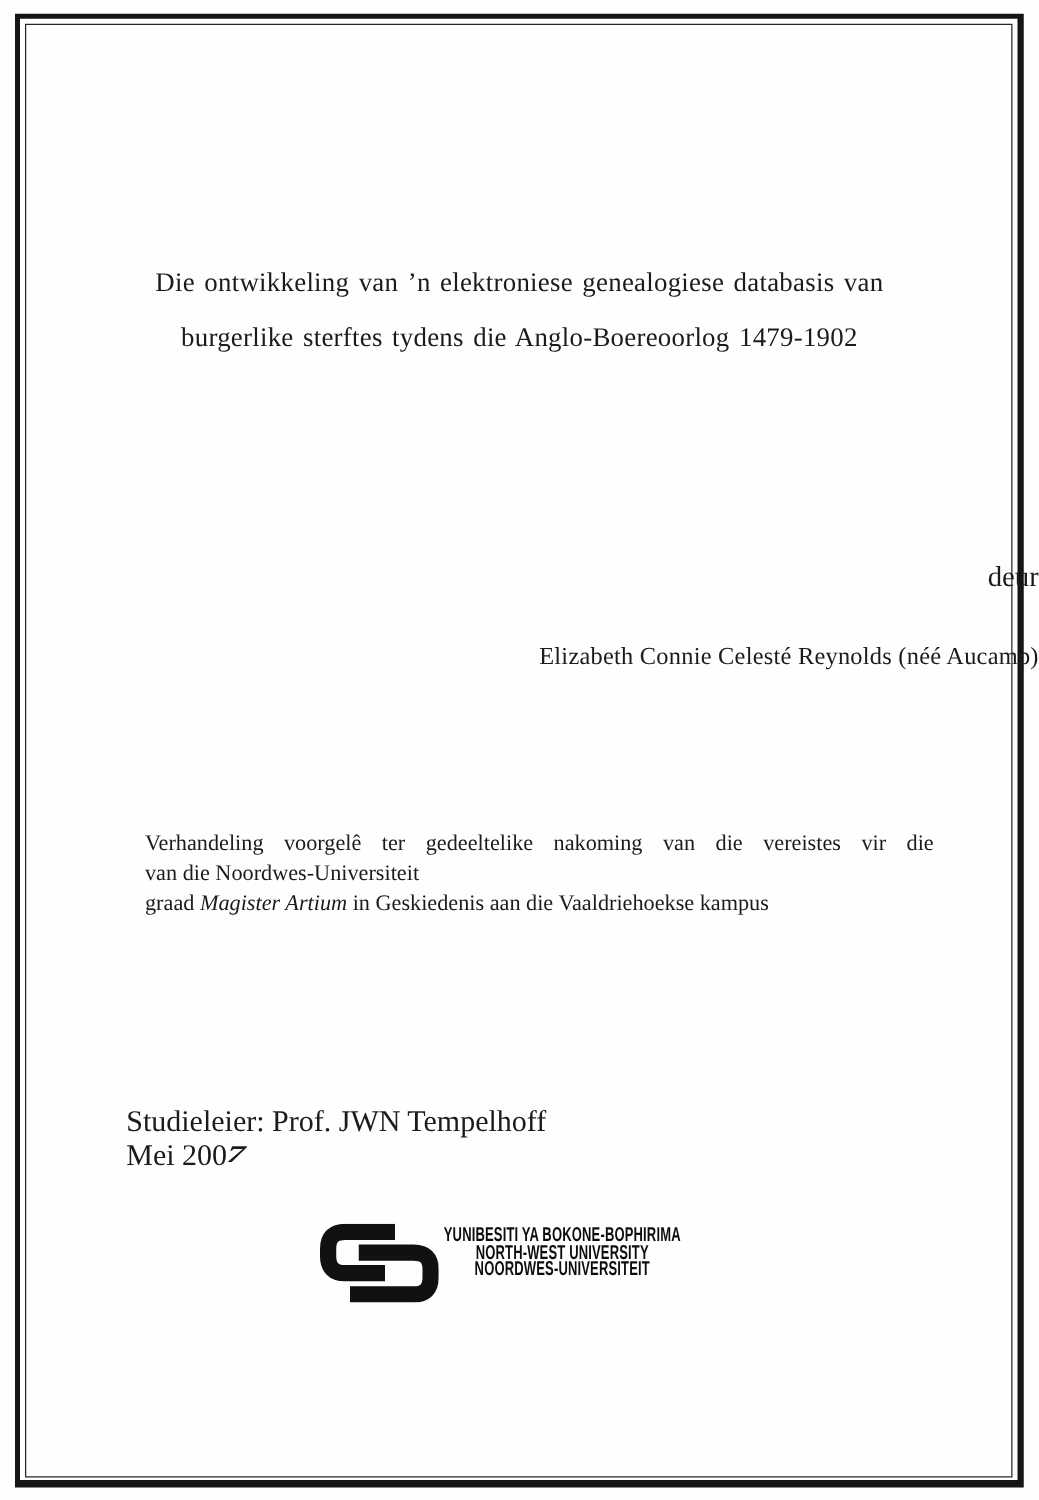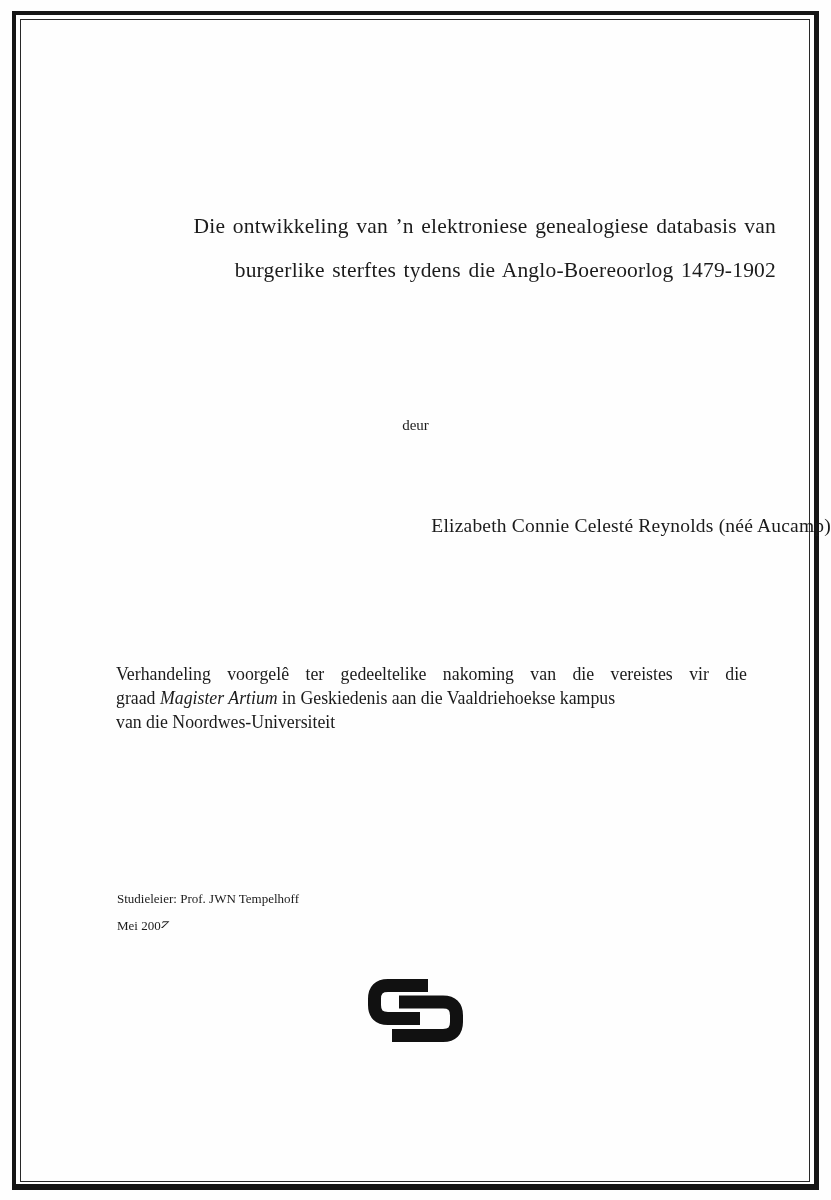--- a/index.html
+++ b/index.html
@@ -20,41 +20,41 @@
     position: absolute; top: 11px; left: 12px; right: 12px; bottom: 10px;
     border-style: solid; border-color: #151515;
     border-width: 4px 5px 6px 4px;
   }
   .frame-inner {
     position: absolute; top: 19px; left: 20px; right: 21px; bottom: 18px;
     border: 1.5px solid #282828;
   }
   .title {
     position: absolute; top: 204px; left: 55px; right: 55px;
-    text-align: right;
+    text-align: center;
     font-size: 21.5px; line-height: 44px;
     word-spacing: 2px; letter-spacing: 0.2px;
   }
   .byline {
-    position: absolute; top: 417px; left: 0; right: 0;
-    text-align: center; font-size: 15px;
+    position: absolute; top: 449px; left: 0; right: 0;
+    text-align: right; font-size: 23px;
   }
   .author {
     position: absolute; top: 515px; left: 0; right: 0;
     text-align: right; font-size: 19.5px; letter-spacing: 0.2px;
   }
   .statement {
     position: absolute; top: 662px; left: 116px; width: 631px;
     font-size: 17.8px; line-height: 24px;
   }
   .statement .just { text-align: justify; text-align-last: justify; }
   .statement .ital { font-style: italic; }
   .supervisor-block {
     position: absolute; top: 885px; left: 101px;
-    font-size: 13px; line-height: 27px; margin-left: 16px;
+    font-size: 24px; line-height: 27px;
   }
   .hand-seven {
     display: inline-block;
     font-weight: bold;
     transform: skewX(-22deg) scaleY(0.8) scaleX(1.2) translateY(-1px);
     transform-origin: center;
   }
   .logo {
     position: absolute; top: 979px; left: 0; right: 0;
     display: flex; justify-content: center; align-items: flex-start;
@@ -86,31 +86,38 @@
     <div>Die ontwikkeling van ’n elektroniese genealogiese databasis van</div>
     <div>burgerlike sterftes tydens die Anglo-Boereoorlog 1479-1902</div>
   </div>
 
   <div class="byline">deur</div>
 
   <div class="author">Elizabeth Connie Celesté Reynolds (néé Aucamp)</div>
 
   <div class="statement">
     <div class="just">Verhandeling voorgelê ter gedeeltelike nakoming van die vereistes vir die</div>
+    <div>van die Noordwes-Universiteit</div>
     <div><span>graad </span><span class="ital">Magister Artium</span><span> in Geskiedenis aan die Vaaldriehoekse kampus</span></div>
-    <div>van die Noordwes-Universiteit</div>
   </div>
 
   <div class="supervisor-block">
     <div>Studieleier: Prof. JWN Tempelhoff</div>
     <div><span>Mei 200</span><span class="hand-seven">7</span></div>
   </div>
 
   <div class="logo">
     <svg class="logo-mark" width="95" height="63" viewBox="0 0 95 63" xmlns="http://www.w3.org/2000/svg">
 
       <path d="M 60 6.5 H 20 Q 6.5 6.5 6.5 20 V 26 Q 6.5 39.5 20 39.5 H 52" fill="none" stroke="#111111" stroke-width="13"></path>
 
       <path d="M 24 56.5 H 75 Q 88.5 56.5 88.5 43 V 36.5 Q 88.5 23 75 23 H 31" fill="none" stroke="#111111" stroke-width="13"></path>
     </svg>
+    <div class="logo-textbox">
+      <div class="logo-text-inner">
+        <div>YUNIBESITI YA BOKONE-BOPHIRIMA</div>
+        <div>NORTH-WEST UNIVERSITY</div>
+        <div>NOORDWES-UNIVERSITEIT</div>
+      </div>
+    </div>
   </div>
 
 </div>
 
 </body></html>

